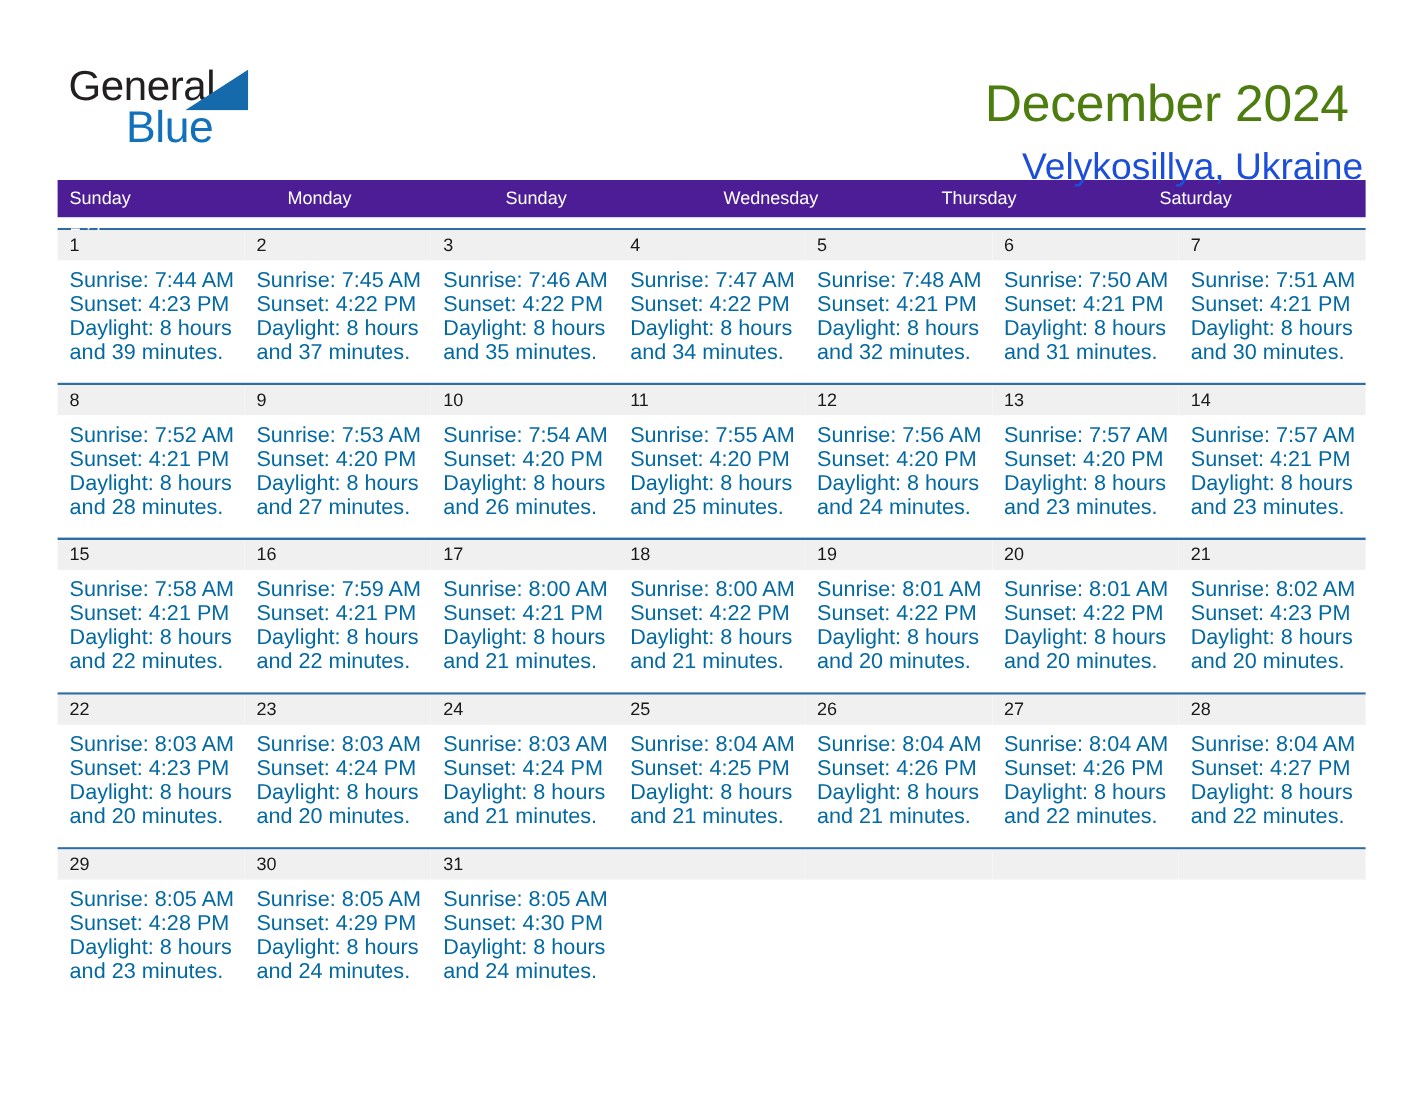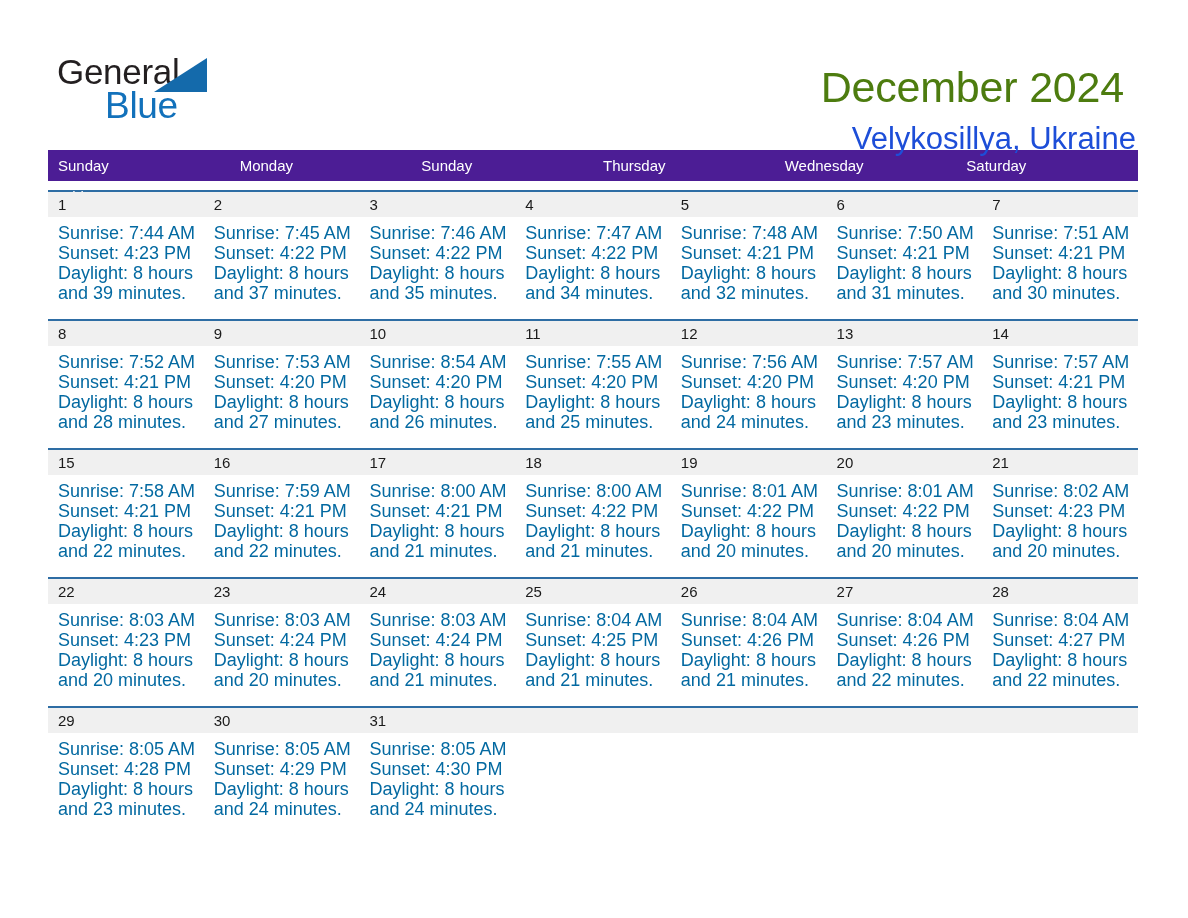--- a/index.html
+++ b/index.html
@@ -149,22 +149,22 @@
       <h1 class="cal-title">December 2024</h1>
       <div class="cal-subtitle">Velykosillya, Ukraine</div>
     </div>
   </div>
 
   <div class="calendar">
     <div class="weekdays">
       <div class="weekday">Sunday</div>
       <div class="weekday">Monday</div>
       <div class="weekday">Sunday</div>
+      <div class="weekday">Wednesday</div>
       <div class="weekday">Thursday</div>
-      <div class="weekday">Wednesday</div>
       <div class="weekday">Saturday</div>
       <div class="weekday">Friday</div>
     </div>
 
     <div class="week">
       <div class="day-cell">
         <div class="day-number">1</div>
         <div class="day-info">
           <div>Sunrise: 7:44 AM</div>
           <div>Sunset: 4:23 PM</div>
@@ -243,21 +243,21 @@
         <div class="day-info">
           <div>Sunrise: 7:53 AM</div>
           <div>Sunset: 4:20 PM</div>
           <div>Daylight: 8 hours</div>
           <div>and 27 minutes.</div>
         </div>
       </div>
       <div class="day-cell">
         <div class="day-number">10</div>
         <div class="day-info">
-          <div>Sunrise: 8:54 AM</div>
+          <div>Sunrise: 7:54 AM</div>
           <div>Sunset: 4:20 PM</div>
           <div>Daylight: 8 hours</div>
           <div>and 26 minutes.</div>
         </div>
       </div>
       <div class="day-cell">
         <div class="day-number">11</div>
         <div class="day-info">
           <div>Sunrise: 7:55 AM</div>
           <div>Sunset: 4:20 PM</div>

